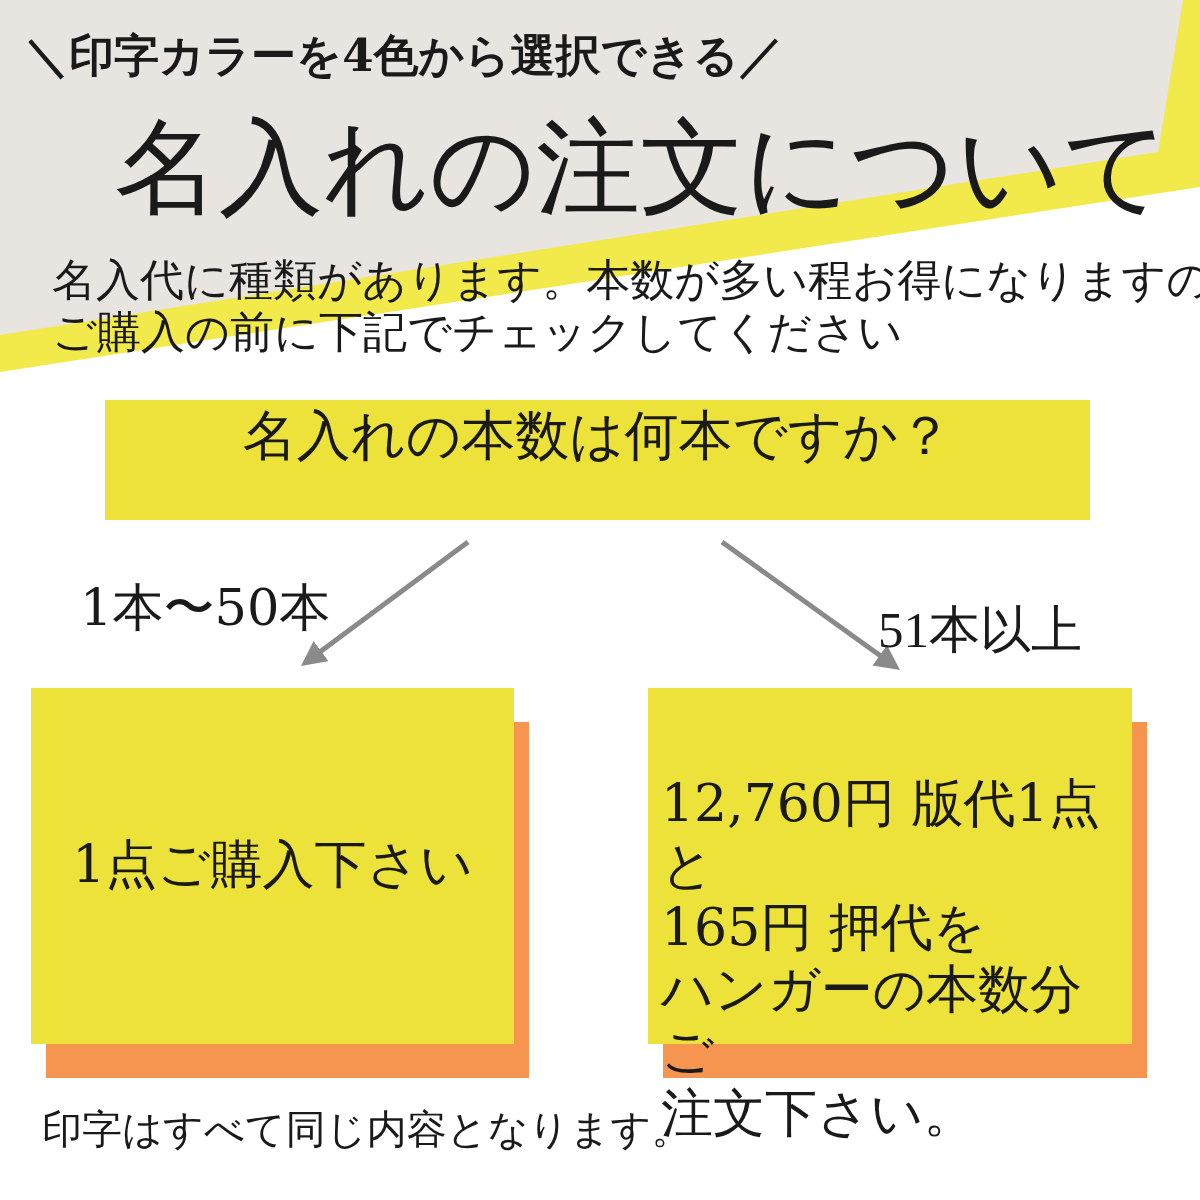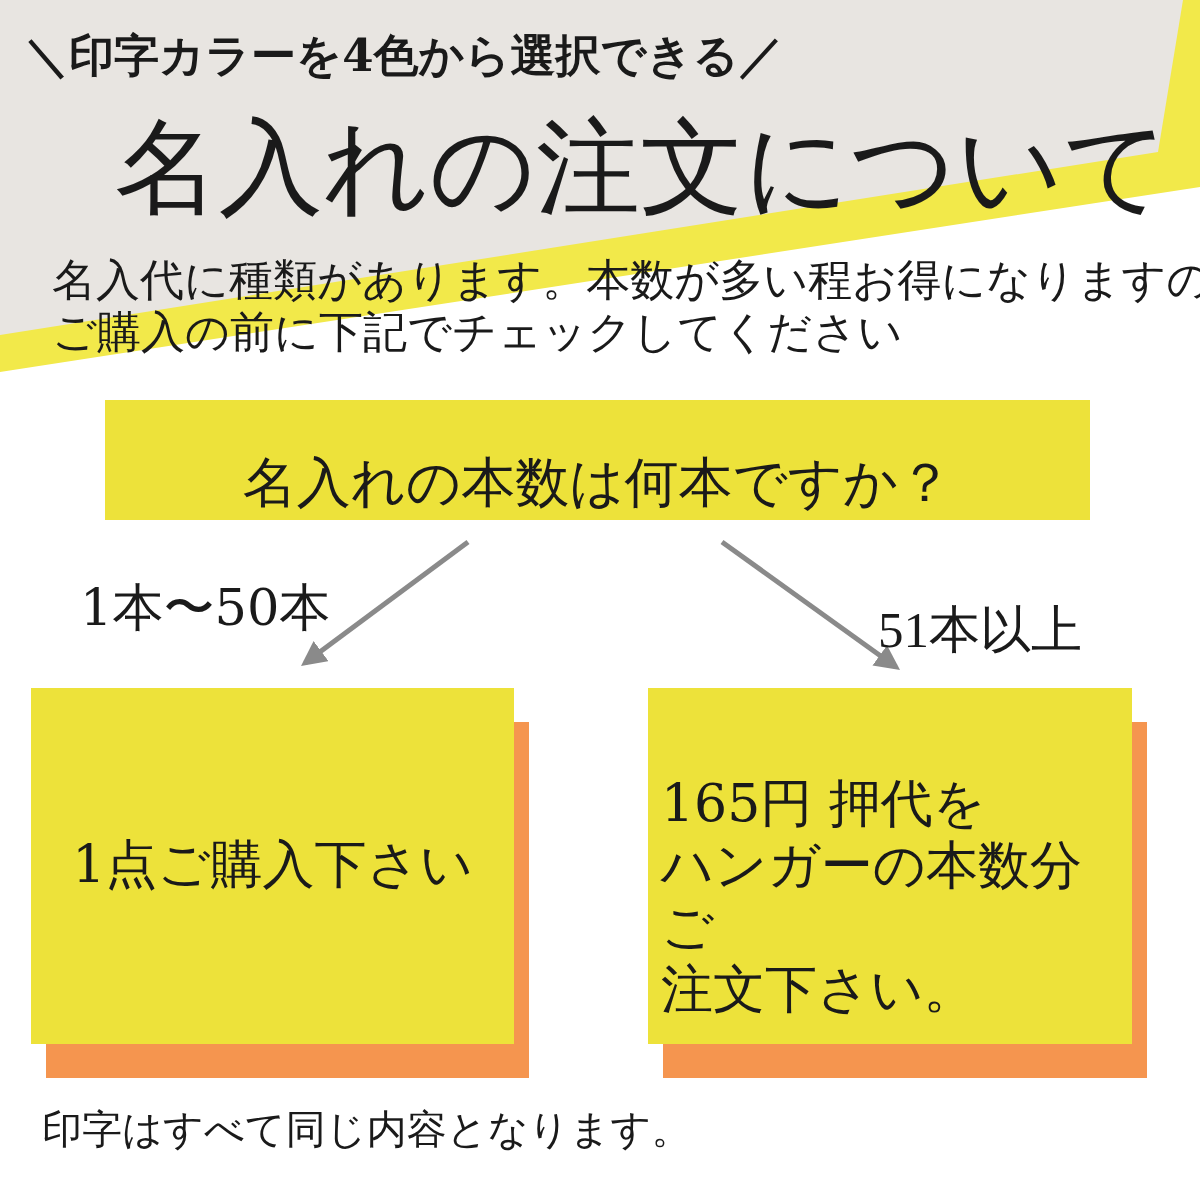--- a/index.html
+++ b/index.html
@@ -32,21 +32,21 @@
     font-size:104px; font-weight:normal; line-height:1.1;
     white-space:nowrap;
   }
   .intro {
     position:absolute; left:52px; top:254px;
     font-size:44px; line-height:52px; white-space:nowrap;
   }
   .question-box {
     position:absolute; left:105px; top:400px; width:985px; height:120px;
     background:var(--box_yellow,#EDE23A);
-    display:flex; align-items:flex-end; justify-content:center;
+    display:flex; align-items:flex-start; justify-content:center;
     font-size:54px; white-space:nowrap;
   }
   .arrows { position:absolute; left:0; top:0; width:1200px; height:1200px; color:var(--arrow_gray,#8A8A8A); }
   .branch-label { position:absolute; font-size:51px; line-height:1.1; white-space:nowrap; }
   .branch-label.left  { left:80px;  top:580px; }
   .branch-label.right { left:878px; top:602px;font-family:Liberation Serif, serif; }
   .card-shadow {
     position:absolute; background:var(--shadow_orange,#F5954F);
   }
   .card-shadow.left  { left:46px;  top:722px; width:483px; height:356px; }
@@ -95,20 +95,21 @@
   <div class="branch-label left">1本〜50本</div>
   <div class="branch-label right">51本以上</div>
 
   <div class="card-shadow left"></div>
   <div class="card left">
     <div>1点ご購入下さい</div>
   </div>
 
   <div class="card-shadow right"></div>
   <div class="card right">
+    <div>12,760円 版代1点と</div>
     <div>165円 押代を</div>
     <div>ハンガーの本数分ご</div>
     <div>注文下さい。</div>
   </div>
 
   <div class="footer-note">印字はすべて同じ内容となります。</div>
 
 </div>
 
 </body></html>

